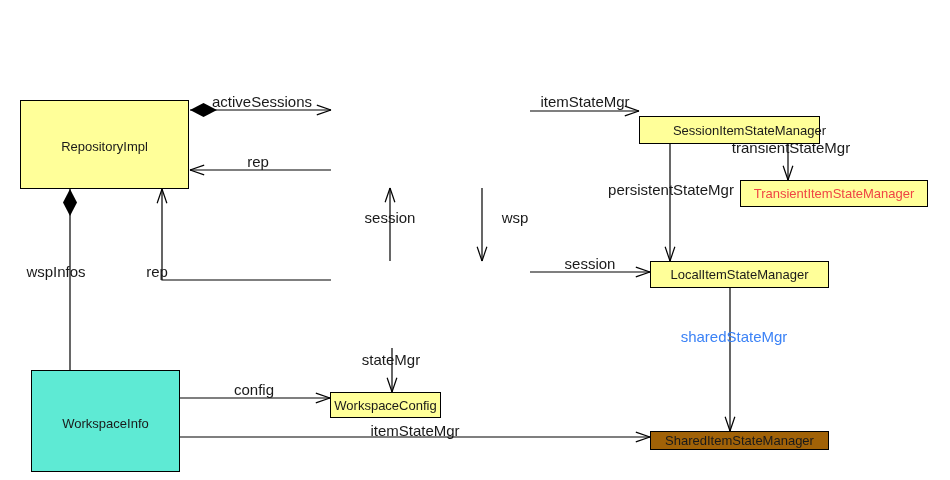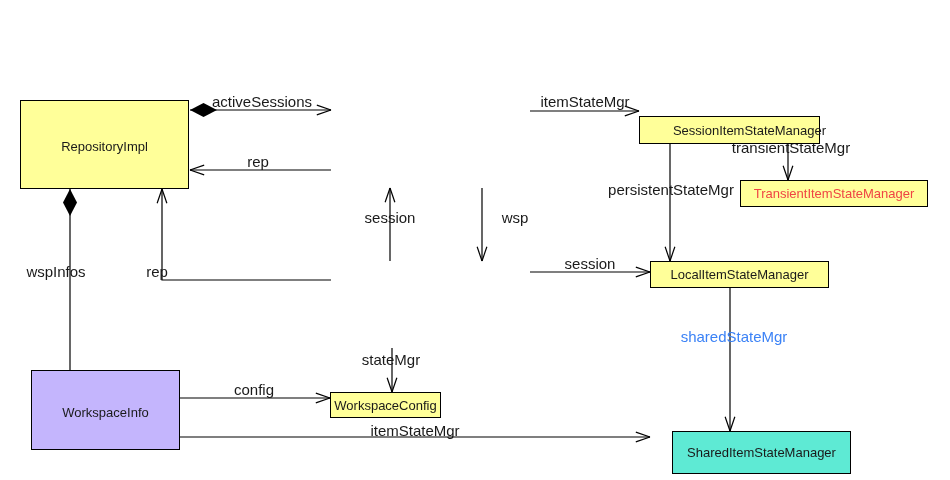--- a/index.html
+++ b/index.html
@@ -128,22 +128,22 @@
     </div>
     <div class="node" style="left: 639px; top: 116px; width: 181px; height: 28px; background: rgb(255, 255, 153); border-color: rgb(0, 0, 0); color: rgb(26, 26, 26); padding-left: 40px;">
       <span>SessionItemStateManager</span>
     </div>
     <div class="node" style="left: 740px; top: 180px; width: 188px; height: 27px; background: rgb(255, 255, 153); border-color: rgb(0, 0, 0); color: #ef4444;">
       <span>TransientItemStateManager</span>
     </div>
     <div class="node" style="left: 650px; top: 261px; width: 179px; height: 27px; background: rgb(255, 255, 153); border-color: rgb(0, 0, 0); color: rgb(26, 26, 26);">
       <span>LocalItemStateManager</span>
     </div>
-    <div class="node tall" style="left: 31px; top: 370px; width: 149px; height: 80px; background: #c4b5fd; border-color: rgb(0, 0, 0); color: rgb(26, 26, 26);">
+    <div class="node tall" style="left: 31px; top: 370px; width: 149px; height: 102px; background: #5eead4; border-color: rgb(0, 0, 0); color: rgb(26, 26, 26);">
       <span>WorkspaceInfo</span>
     </div>
     <div class="node" style="left: 330px; top: 392px; width: 111px; height: 26px; background: rgb(255, 255, 153); border-color: rgb(0, 0, 0); color: rgb(26, 26, 26);">
       <span>WorkspaceConfig</span>
     </div>
-    <div class="node" style="left: 650px; top: 431px; width: 179px; height: 43px; background: #5eead4; border-color: rgb(0, 0, 0); color: rgb(26, 26, 26); margin-left: 22px;">
+    <div class="node" style="left: 650px; top: 431px; width: 179px; height: 19px; background: #a16207; border-color: rgb(0, 0, 0); color: rgb(26, 26, 26);">
       <span>SharedItemStateManager</span>
     </div>
   </div>
 
 </body></html>

